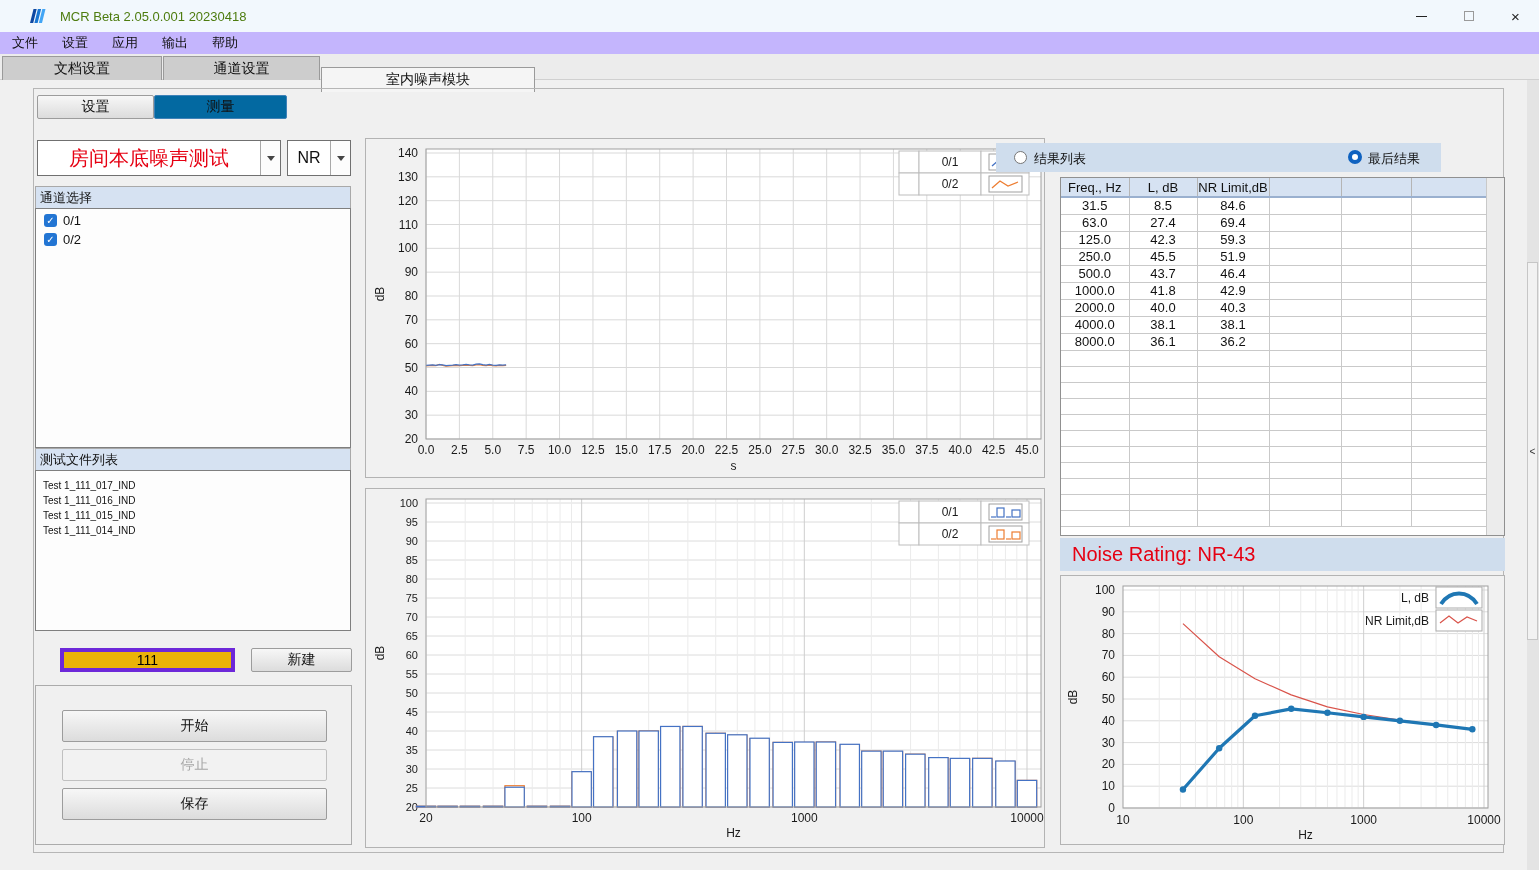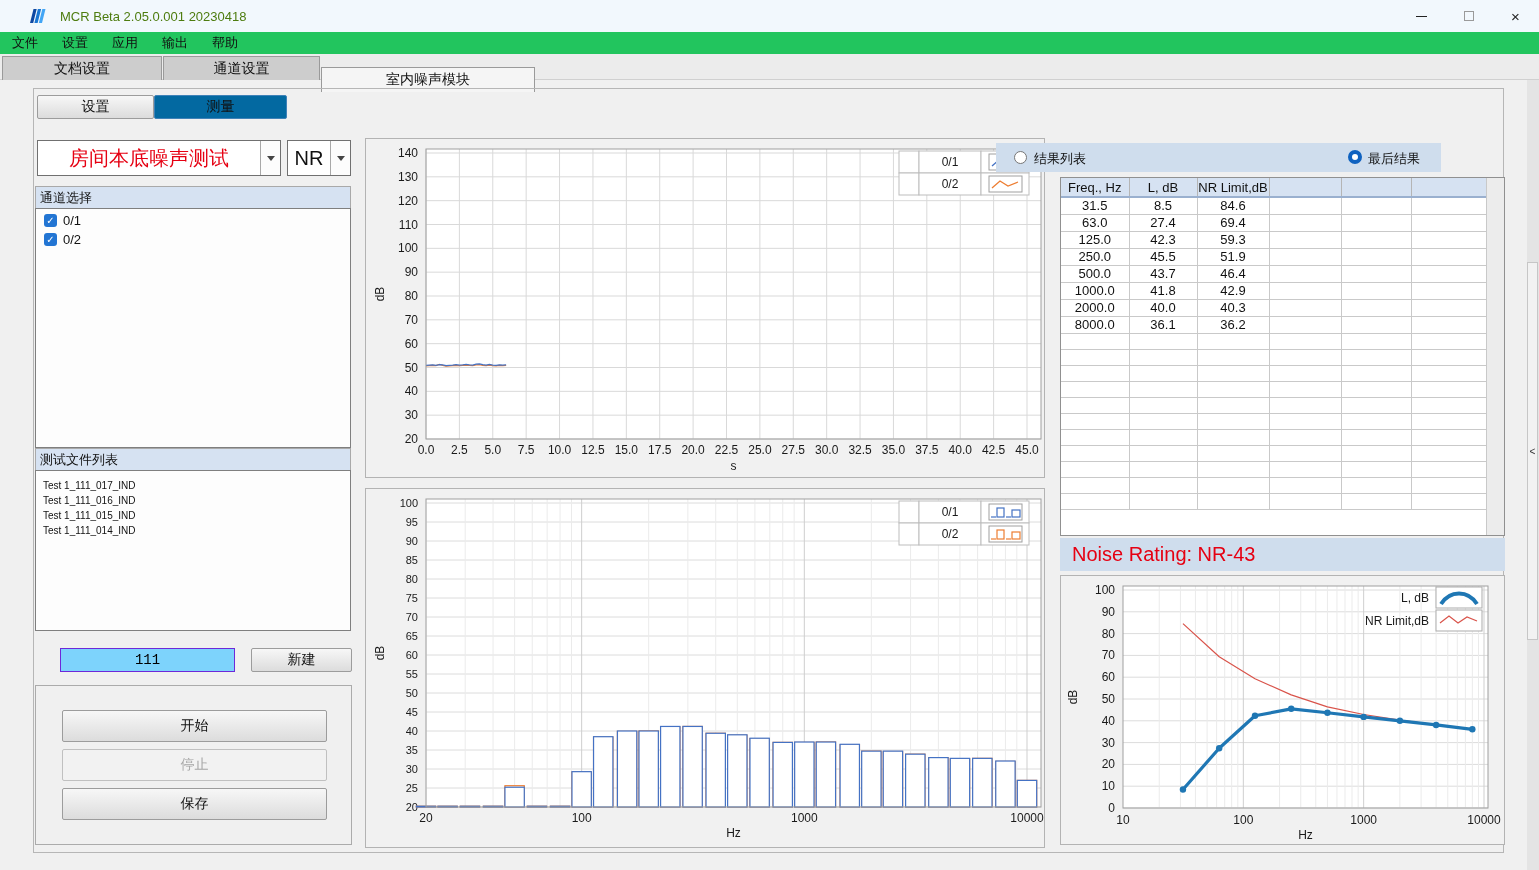--- a/index.html
+++ b/index.html
@@ -12,21 +12,21 @@
   .abs { position:absolute; }
   
   .titlebar { left:0; top:0; width:1539px; height:32px; background:#f2f8fd; }
   .app-icon { left:28px; top:7px; width:18px; height:18px; }
   .title-text { left:60px; top:9px; font-size:13px; color:#4d7c0f; }
   .win-btn { top:0; width:47px; height:32px; display:flex; align-items:center; justify-content:center; }
   .glyph-min { width:11px; height:1px; background:#222; }
   .glyph-max { width:10px; height:10px; border:1px solid #9a9a9a; }
   .glyph-close { font-size:15px; color:#222; line-height:1; }
   
-  .menubar { left:0; top:32px; width:1539px; height:22px; background:#22c55e; display:flex; align-items:center; }
+  .menubar { left:0; top:32px; width:1539px; height:22px; background:#c4b5fd; display:flex; align-items:center; }
   .menu-item { padding:0 12px; height:22px; line-height:22px; font-size:13px; }
   
   .tabstrip { left:0; top:54px; width:1539px; height:26px; background:#ececec; border-bottom:1px solid #d0d0d0; }
   .tab { position:absolute; top:2px; height:24px; background:#cdcdcd; border:1px solid #9a9a9a; border-bottom:none;
          text-align:center; line-height:22px; font-size:14px; }
   .tab.active { top:1px; height:25px; background:#f5f5f5;margin-top:12px; }
   
   .outerbox { left:33px; top:88px; width:1471px; height:765px; border:1px solid #b6b6b6; }
   .btnlike { background:linear-gradient(#f7f7f7,#dcdcdc); border:1px solid #9c9c9c; border-radius:2px;
              text-align:center; font-size:14px; color:#111; display:flex; align-items:center; justify-content:center; }
@@ -35,21 +35,21 @@
   .combo { background:#fff; border:1px solid #707070; display:flex; }
   .combo .val { flex:1; display:flex; align-items:center; justify-content:center; }
   .combo .arrowbox { width:20px; border-left:1px solid #a8a8a8; background:#fcfcfc; display:flex; align-items:center; justify-content:center; }
   .tri-down { width:0; height:0; border-left:4px solid transparent; border-right:4px solid transparent; border-top:5px solid #444; }
   .red-serif { font-family:Liberation Mono, monospace; font-size:20px; }
   .hdr-band { background:#d6e2f2; border:1px solid #a9a9a9; font-size:13px; line-height:21px; padding-left:4px; }
   .listbox { background:#fdfdfd; border:1px solid #7f7f7f; }
   .ch-row { display:flex; align-items:center; gap:6px; padding:3px 0 0 8px; height:19px; }
   .cb { width:13px; height:13px; background:#2275d3; border-radius:3px; color:#fff; font-size:10px; line-height:13px; text-align:center; }
   .file-item { font-size:10px; line-height:15px; padding-left:7px; }
-  .name-input { background:#7dd3fc; border:1px solid #6d28d9; text-align:center; font-size:14px; font-family:Liberation Mono, monospace; }
+  .name-input { background:#eab308; border:4px solid #6d28d9; text-align:center; font-size:14px; font-family:Liberation Sans, sans-serif; }
   .chart-panel { border:1px solid #b3b3b3; background:#f1f1f1; }
   
   .band-blue { background:#cfdded; }
   .radio { width:13px; height:13px; border-radius:50%; background:#fff; border:1px solid #767676; display:inline-block; }
   .radio.sel { width:14px; height:14px; border:4px solid #0f62c0; }
   .radio-label { font-size:13px; }
   .tablewrap { background:#fff; border:1px solid #909090; overflow:hidden; }
   table.results { border-collapse:collapse; table-layout:fixed; width:425px; }
   table.results th { background:#d6e2f2; font-weight:normal; font-size:13px; height:19px;
        border-right:1px solid #b5b5b5; border-bottom:2px solid #9ab0cf; text-align:center; }
@@ -107,21 +107,21 @@
   <div class="abs btnlike" style="left:37px;top:95px;width:117px;height:24px">设置</div>
   <div class="abs btnlike selected" style="left:154px;top:95px;width:133px;height:24px">测量</div>
 
   <div class="abs combo" style="left:37px;top:140px;width:244px;height:36px">
     <div class="val red-serif" style="color:#e60012">房间本底噪声测试</div>
     <div class="arrowbox">
         <div class="tri-down"></div>
       </div>
   </div>
   <div class="abs combo" style="left:287px;top:140px;width:64px;height:36px">
-    <div class="val" style="font-size:20px">NR</div>
+    <div class="val" style="font-size:16px">NR</div>
     <div class="arrowbox">
         <div class="tri-down"></div>
       </div>
   </div>
 
   <div class="abs hdr-band" style="left:35px;top:186px;width:316px;height:23px">通道选择</div>
   <div class="abs listbox" style="left:35px;top:208px;width:316px;height:240px">
       <div class="ch-row">
         <span class="cb">✓</span>
         <span>0/1</span>
@@ -452,20 +452,28 @@
           </tr>
           <tr>
             <td>2000.0</td>
             <td>40.0</td>
             <td>40.3</td>
             <td></td>
             <td></td>
             <td></td>
           </tr>
           <tr>
+            <td>4000.0</td>
+            <td>38.1</td>
+            <td>38.1</td>
+            <td></td>
+            <td></td>
+            <td></td>
+          </tr>
+          <tr>
             <td>8000.0</td>
             <td>36.1</td>
             <td>36.2</td>
             <td></td>
             <td></td>
             <td></td>
           </tr>
           <tr>
             <td></td>
             <td></td>

